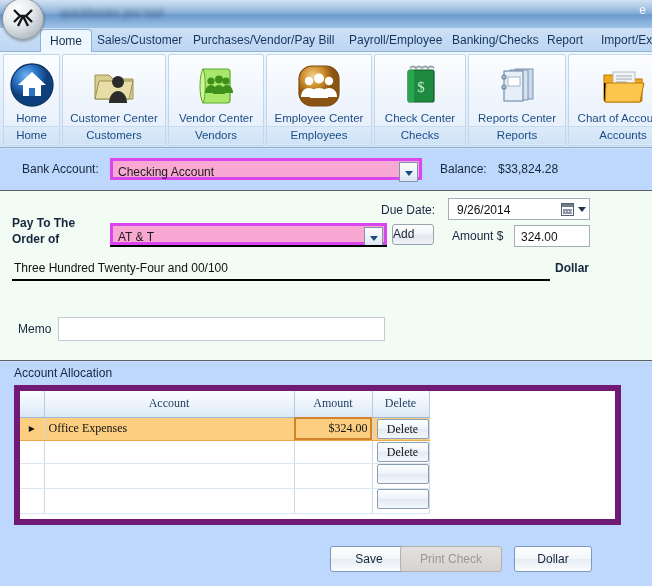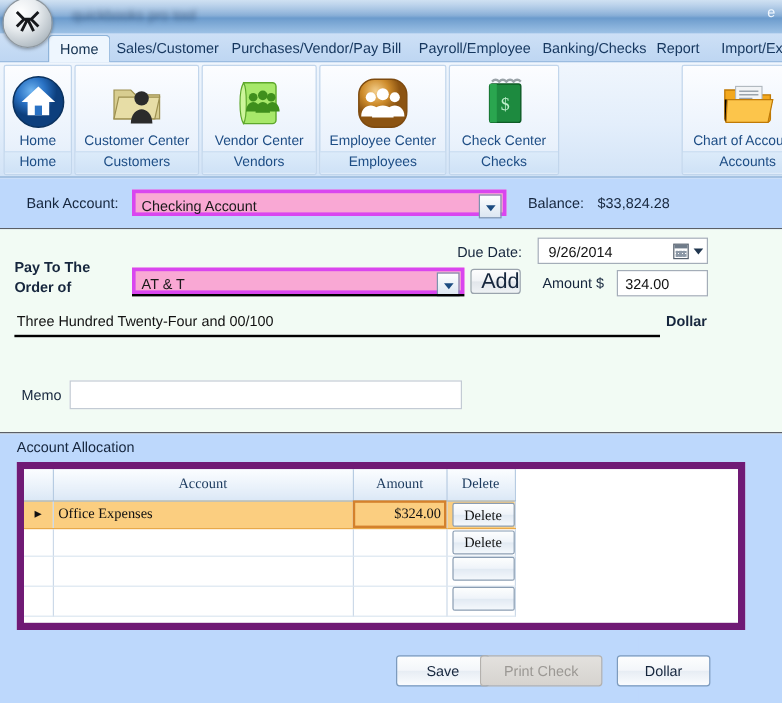--- a/index.html
+++ b/index.html
@@ -143,21 +143,21 @@
   .payline {
     position: absolute; border-bottom: 2px solid #000;
   }
   .amountbox {
     position: absolute; background: #fff; border: 1px solid #a4adb8; height: 22px; text-align: right;
   }
   .amountbox span { position:absolute; left:6px; top:0; line-height:22px; font-size:12px; color:#111; }
   .btn {
     background: linear-gradient(to bottom,#fdfdfd 0%,#f1f3f6 48%,#e2e6eb 52%,#eff2f5 100%);
     border: 1px solid #9aa3ad; border-radius: 3px;
-    font-size: 18px; color: #16263d; text-align: right; cursor: default;
+    font-size: 12px; color: #16263d; text-align: left; cursor: default;
   }
   .memobox {
     position: absolute; background: #fff; border: 1px solid #c3cbd4; height: 24px;
   }
   .written {
     position: absolute; font-size: 12px; color: #111;
   }
 
   
   .allocband {
@@ -315,20 +315,34 @@
           <rect x="10" y="8" width="26" height="32" rx="2" fill="#1d8a3f" stroke="#0e5c26" stroke-width="1.2"></rect>
           <rect x="10" y="8" width="6" height="32" fill="#2aa64f"></rect>
           <path d="M12 6 q3 -3 6 0 q3 -3 6 0 q3 -3 6 0 q3 -3 6 0" stroke="#9aa3a8" stroke-width="2" fill="none"></path>
           <text x="23" y="30" font-size="15" fill="#bff0cc" font-family="Liberation Serif, serif" text-anchor="middle">$</text>
         </svg>
       </div>
       <div class="rlabel">Check Center</div>
       <div class="rgname">Checks</div>
     </div>
 
+    <div class="rgroup" style="left:468px; width:98px;">
+      <div class="ricon">
+        <svg width="48" height="46" viewBox="0 0 48 46" style="margin-top:4px;">
+          <rect x="22" y="6" width="18" height="30" fill="#c9d9ea" stroke="#7e93ab" stroke-width="1"></rect>
+          <rect x="17" y="7" width="18" height="30" fill="#d5e3f1" stroke="#7e93ab" stroke-width="1"></rect>
+          <rect x="11" y="8" width="19" height="30" fill="#e6eff8" stroke="#6f87a2" stroke-width="1.1"></rect>
+          <rect x="15" y="14" width="12" height="9" fill="#fff" stroke="#8fa3b8" stroke-width=".8"></rect>
+          <circle cx="11" cy="14" r="2" fill="none" stroke="#6f87a2" stroke-width="1.2"></circle>
+          <circle cx="11" cy="24" r="2" fill="none" stroke="#6f87a2" stroke-width="1.2"></circle>
+        </svg>
+      </div>
+      <div class="rlabel">Reports Center</div>
+      <div class="rgname">Reports</div>
+    </div>
 
     <div class="rgroup" style="left:568px; width:110px;">
       <div class="ricon">
         <svg width="50" height="46" viewBox="0 0 50 46" style="margin-top:4px;">
           <path d="M6 12 h14 l4 4 h20 v20 a3 3 0 0 1 -3 3 H9 a3 3 0 0 1 -3 -3 z" fill="#f3a81e" stroke="#c07a06" stroke-width="1.1"></path>
           <rect x="15" y="9" width="22" height="15" fill="#f2f4f6" stroke="#aeb6bd" stroke-width=".9"></rect>
           <path d="M18 13 h16 M18 16 h16 M18 19 h11" stroke="#9aa3ab" stroke-width="1.2"></path>
           <path d="M6 20 h40 l-5 19 H9 a3 3 0 0 1 -3 -3 z" fill="#fbc martin"></path>
           <path d="M8 20 h38 l-4 19 H7 z" fill="#fbc council"></path>
           <path d="M8 20 h38 l-4 19 H7 z" fill="#fcc54b" stroke="#c07a06" stroke-width="1"></path>

